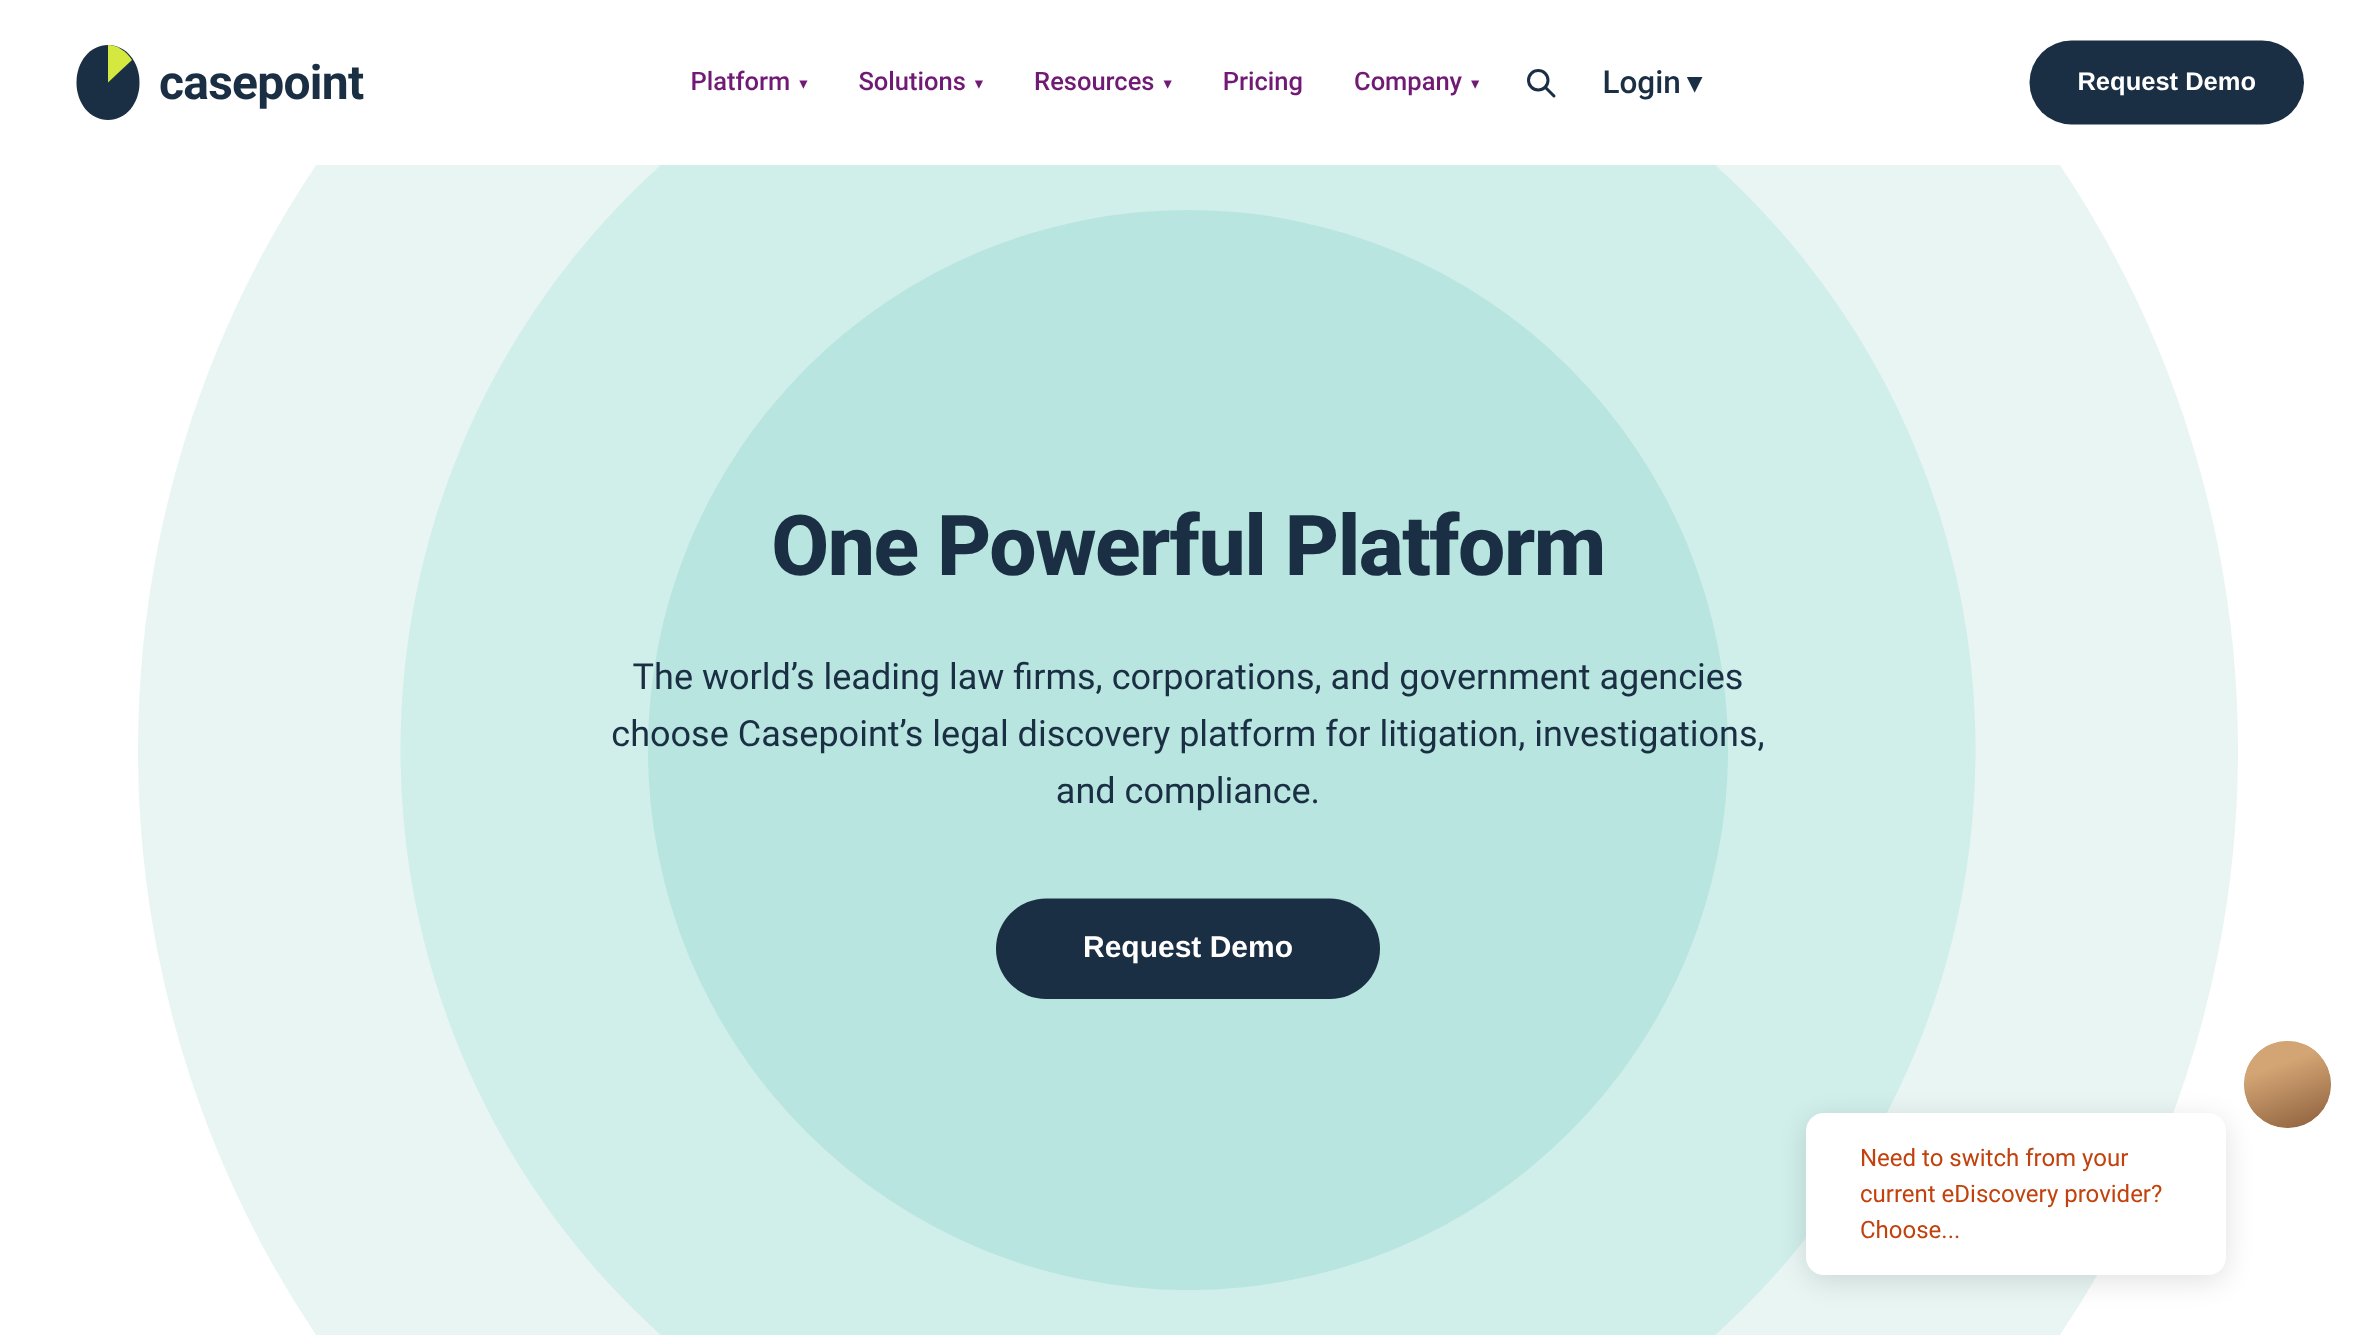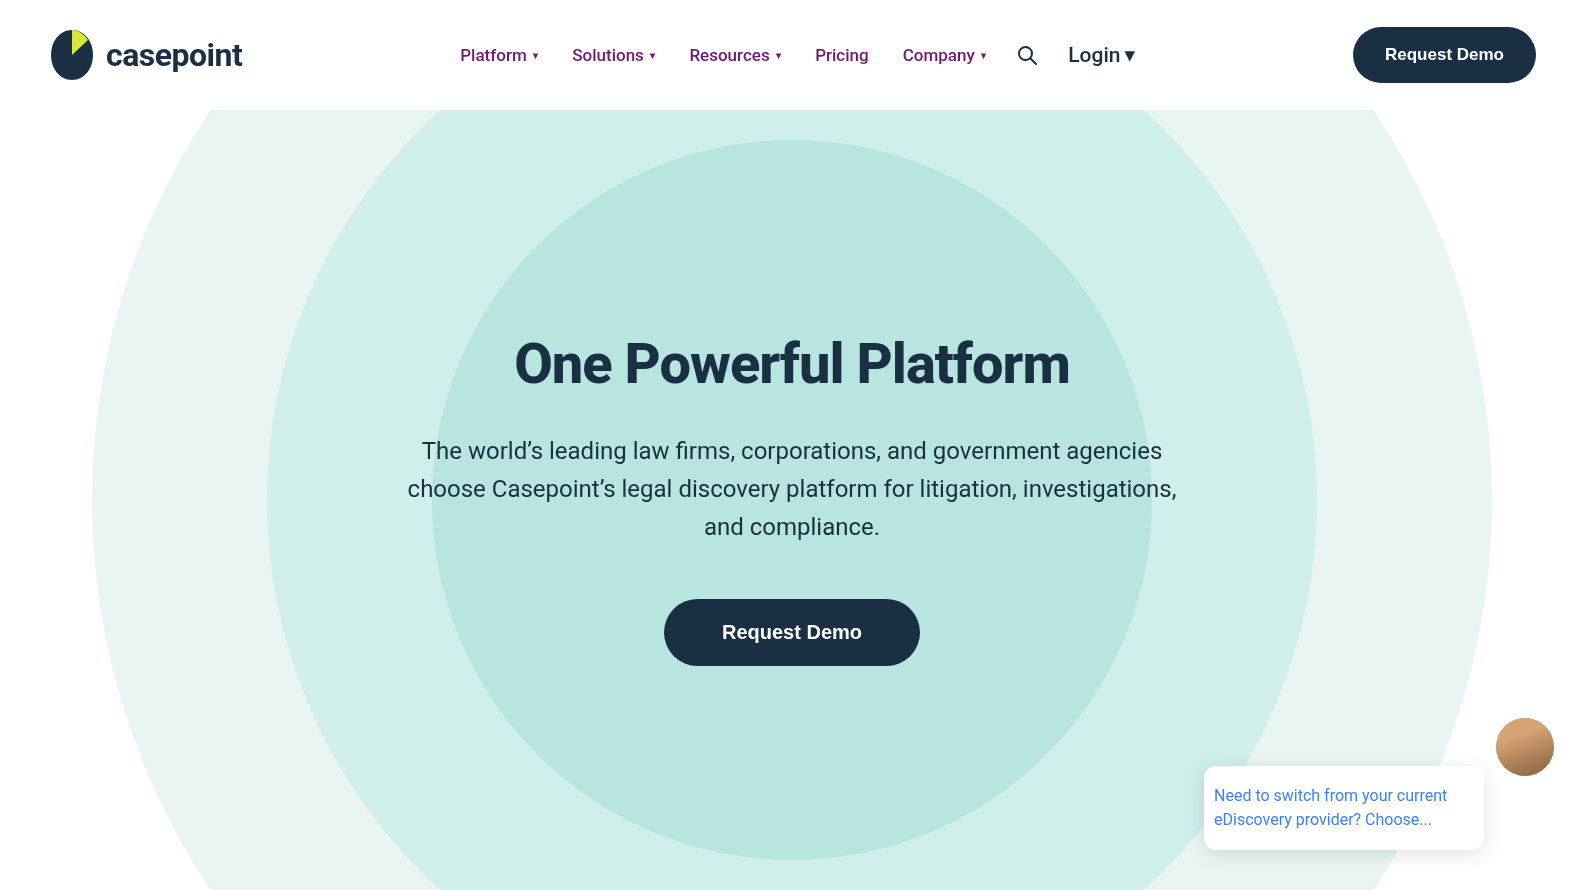--- a/index.html
+++ b/index.html
@@ -199,25 +199,25 @@
       right: 30px;
       display: flex;
       align-items: flex-start;
       gap: 12px;
       z-index: 100;
     }
 
     .chat-bubble {
       background: #ffffff;
       border-radius: 12px;
-      padding: 18px 10px;
+      padding: 18px 36px;
       max-width: 280px;
       box-shadow: 0 4px 20px rgba(0,0,0,0.12);
       font-size: 16px;
-      color: #3b82f6;
+      color: #c2410c;
       line-height: 1.5;
       margin-top: 48px;
     }
 
     .chat-avatar {
       width: 58px;
       height: 58px;
       border-radius: 50%;
       background: linear-gradient(135deg, #c8a882, #b08060);
       overflow: hidden;

